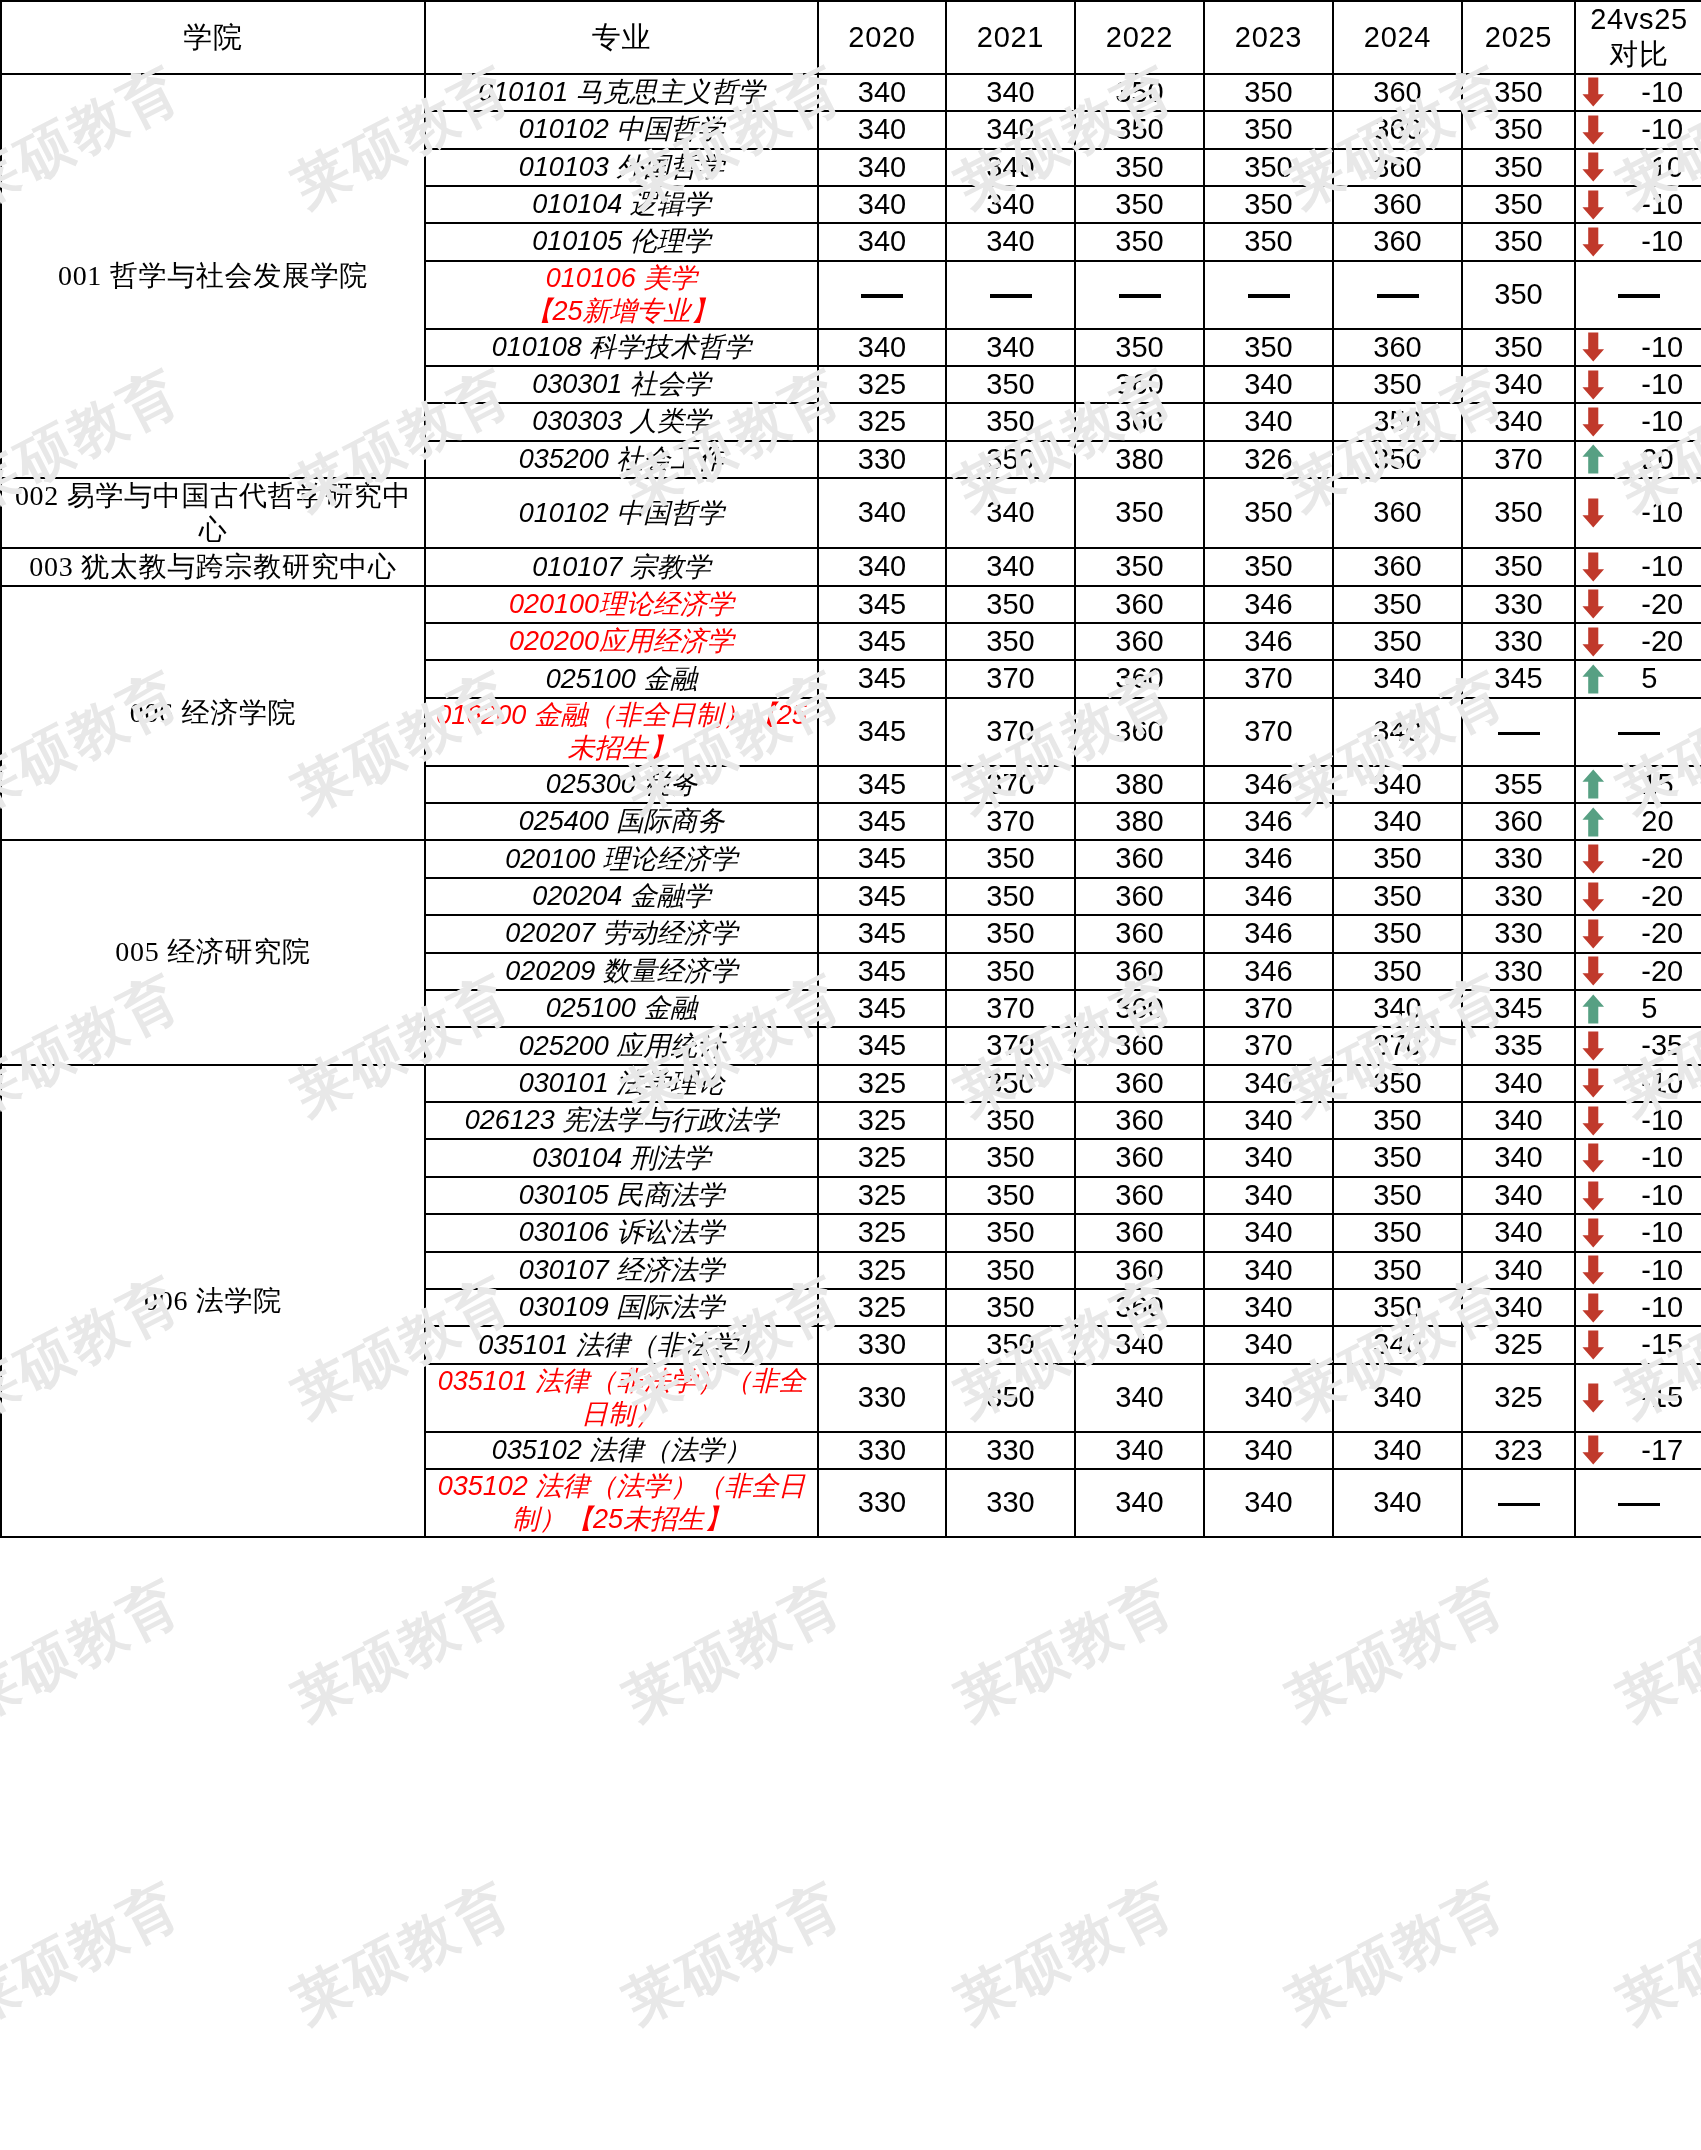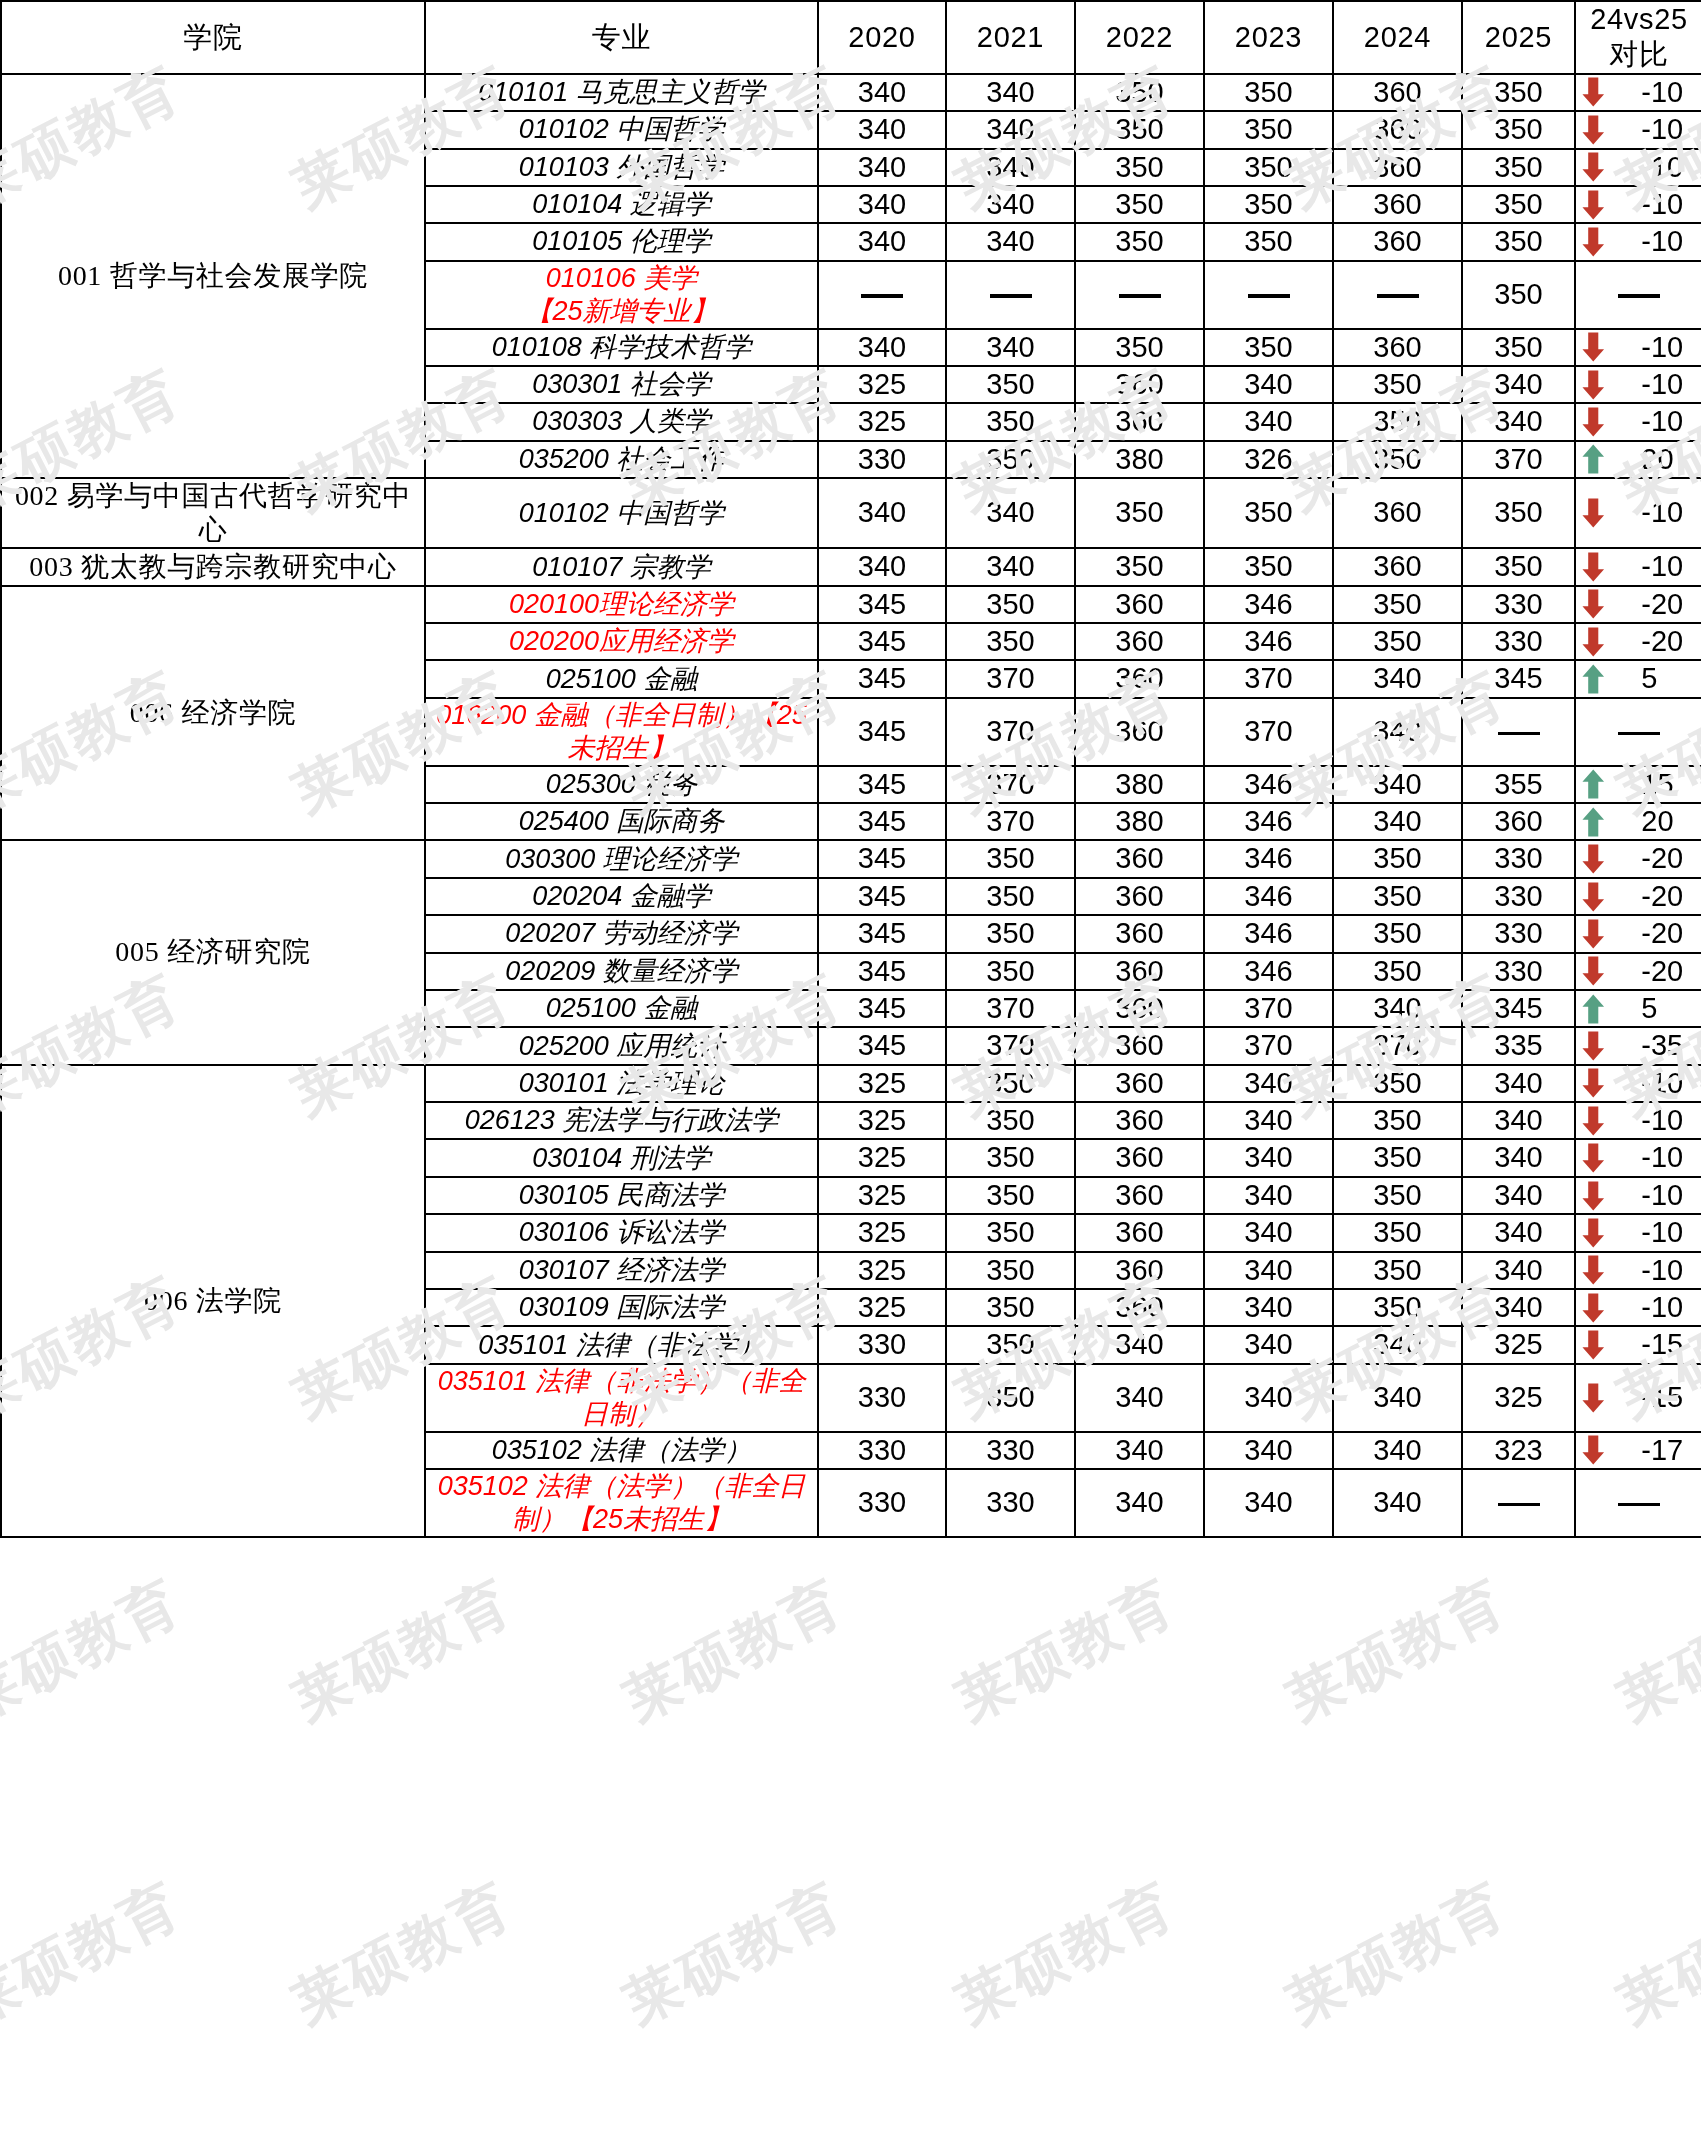--- a/index.html
+++ b/index.html
@@ -488,21 +488,21 @@
             <div class="delta-inner">
               <span class="arrow"><svg width="24.5" height="32" viewBox="0 0 34 44">
                   <path d="M17 2 L32 19 L24 19 L24 42 L10 42 L10 19 L2 19 Z" fill="#57A083"></path>
                 </svg></span>
               <span class="dval">20</span>
             </div>
           </td>
         </tr>
         <tr>
           <td class="college" rowspan="6">005 经济研究院</td>
-          <td class="major">030300 理论经济学</td>
+          <td class="major">020100 理论经济学</td>
           <td class="year">345</td>
           <td class="year">350</td>
           <td class="year">360</td>
           <td class="year">346</td>
           <td class="year">350</td>
           <td class="year">330</td>
           <td class="delta">
             <div class="delta-inner">
               <span class="arrow"><svg width="24.5" height="32" viewBox="0 0 34 44">
                   <path d="M17 42 L32 25 L24 25 L24 2 L10 2 L10 25 L2 25 Z" fill="#C0392B"></path>

